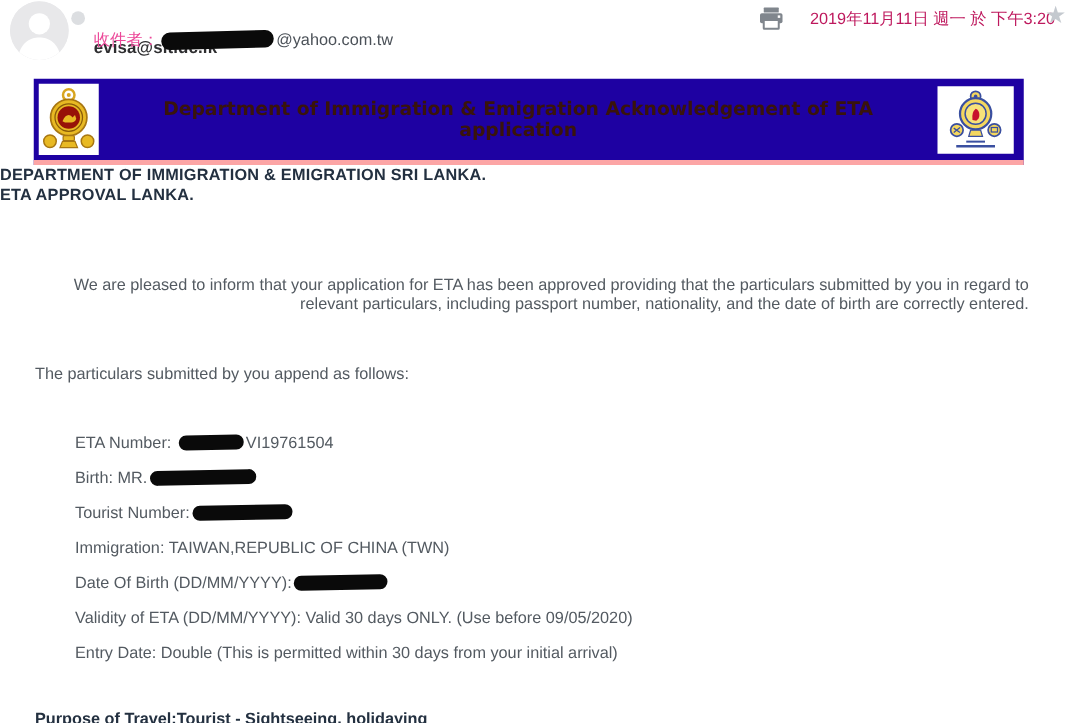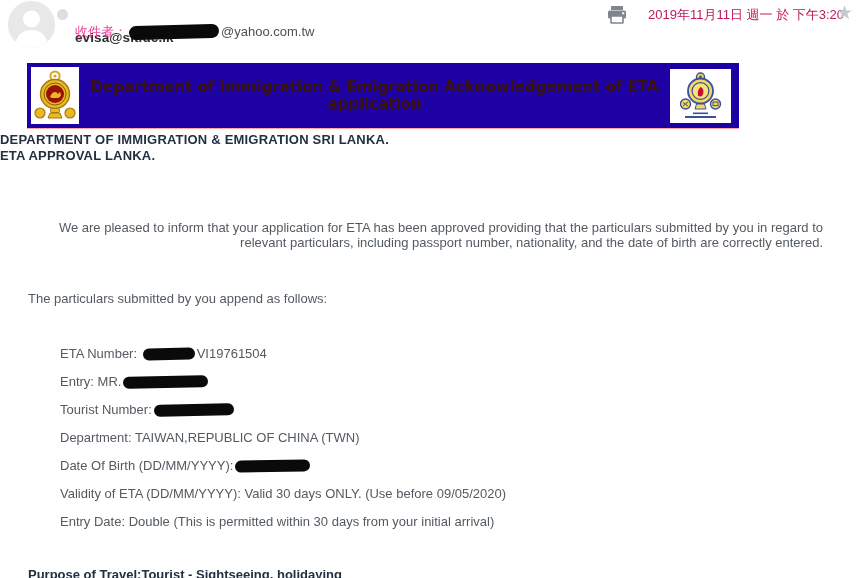--- a/index.html
+++ b/index.html
@@ -12,22 +12,22 @@
   .sender{position:absolute;left:75px;top:6px;font-size:13.5px;font-weight:bold;color:#2e2e30;letter-spacing:.1px;margin-top:24px;}
   .to-line{position:absolute;left:75px;top:23px;font-size:13px;color:#4b5158;white-space:nowrap;}
   .to-label{color:#ec4899;}
   .redaction{display:inline-block;height:12px;background:#0a0a0a;border-radius:7px;vertical-align:-2px;margin:0 2px;transform:rotate(-1.1deg);}
   .redaction.lg{height:14px;border-radius:8px;vertical-align:-3px;transform:rotate(-1.6deg);}
   .printer-btn{position:absolute;left:606px;top:4px;width:22px;height:22px;cursor:pointer;}
   .email-date{position:absolute;left:648px;top:6px;font-size:13px;color:#be185d;white-space:nowrap;}
   .star-btn{position:absolute;left:836px;top:1px;font-size:19px;color:#c4c9cf;cursor:pointer;line-height:24px;}
 
   
-  .banner{position:absolute;left:27px;top:63px;width:712px;height:65px;background:#1e01a2;
-    display:flex;align-items:center;border-bottom:1px solid #fca5a5;}
+  .banner{position:absolute;left:27px;top:63px;width:792px;height:65px;background:#1e01a2;
+    display:flex;align-items:center;border-bottom:4px solid #fca5a5;}
   .emblem-card{background:#ffffff;flex:0 0 auto;display:flex;align-items:center;justify-content:center;}
   .emblem-card.left{width:48px;height:57px;margin-left:4px;}
   .emblem-card.right{width:61px;height:54px;margin-right:8px;}
   .banner-title{flex:1 1 auto;text-align:center;font-family:"DejaVu Sans",sans-serif;font-weight:bold;
     font-size:15px;color:#3a140b;padding:0 4px;line-height:1.1;}
 
   
   .notice-line{position:absolute;left:0;width:867px;font-weight:bold;font-size:13px;color:#233040;letter-spacing:.2px;}
   .notice-1{top:132px;}
   .notice-2{top:148px;}
@@ -123,21 +123,21 @@
 </div>
 
 <div class="notice-line notice-1">DEPARTMENT OF IMMIGRATION &amp; EMIGRATION SRI LANKA.</div>
 <div class="notice-line notice-2">ETA APPROVAL LANKA.</div>
 
 <div class="para para-1">We are pleased to inform that your application for ETA has been approved providing that the particulars submitted by you in regard to relevant particulars, including passport number, nationality, and the date of birth are correctly entered.</div>
 <div class="para para-2">The particulars submitted by you append as follows:</div>
 
 <div class="particulars">
     <div class="particular-row"><span>ETA Number: </span><span class="redaction" style="width: 52px;"></span><span>VI19761504</span></div>
-    <div class="particular-row"><span>Entry: MR.</span><span class="redaction" style="width: 85px;"></span></div>
+    <div class="particular-row"><span>Birth: MR.</span><span class="redaction" style="width: 85px;"></span></div>
     <div class="particular-row"><span>Tourist Number:</span><span class="redaction" style="width: 80px;"></span></div>
-    <div class="particular-row"><span>Department: </span><span>TAIWAN,REPUBLIC OF CHINA (TWN)</span></div>
+    <div class="particular-row"><span>Immigration: </span><span>TAIWAN,REPUBLIC OF CHINA (TWN)</span></div>
     <div class="particular-row"><span>Date Of Birth (DD/MM/YYYY):</span><span class="redaction" style="width: 75px;"></span></div>
     <div class="particular-row"><span>Validity of ETA (DD/MM/YYYY): </span><span>Valid 30 days ONLY. (Use before 09/05/2020)</span></div>
     <div class="particular-row"><span>Entry Date: </span><span>Double (This is permitted within 30 days from your initial arrival)</span></div>
   </div>
 
 <div class="purpose">Purpose of Travel:Tourist - Sightseeing, holidaying</div>
 
 </body></html>

